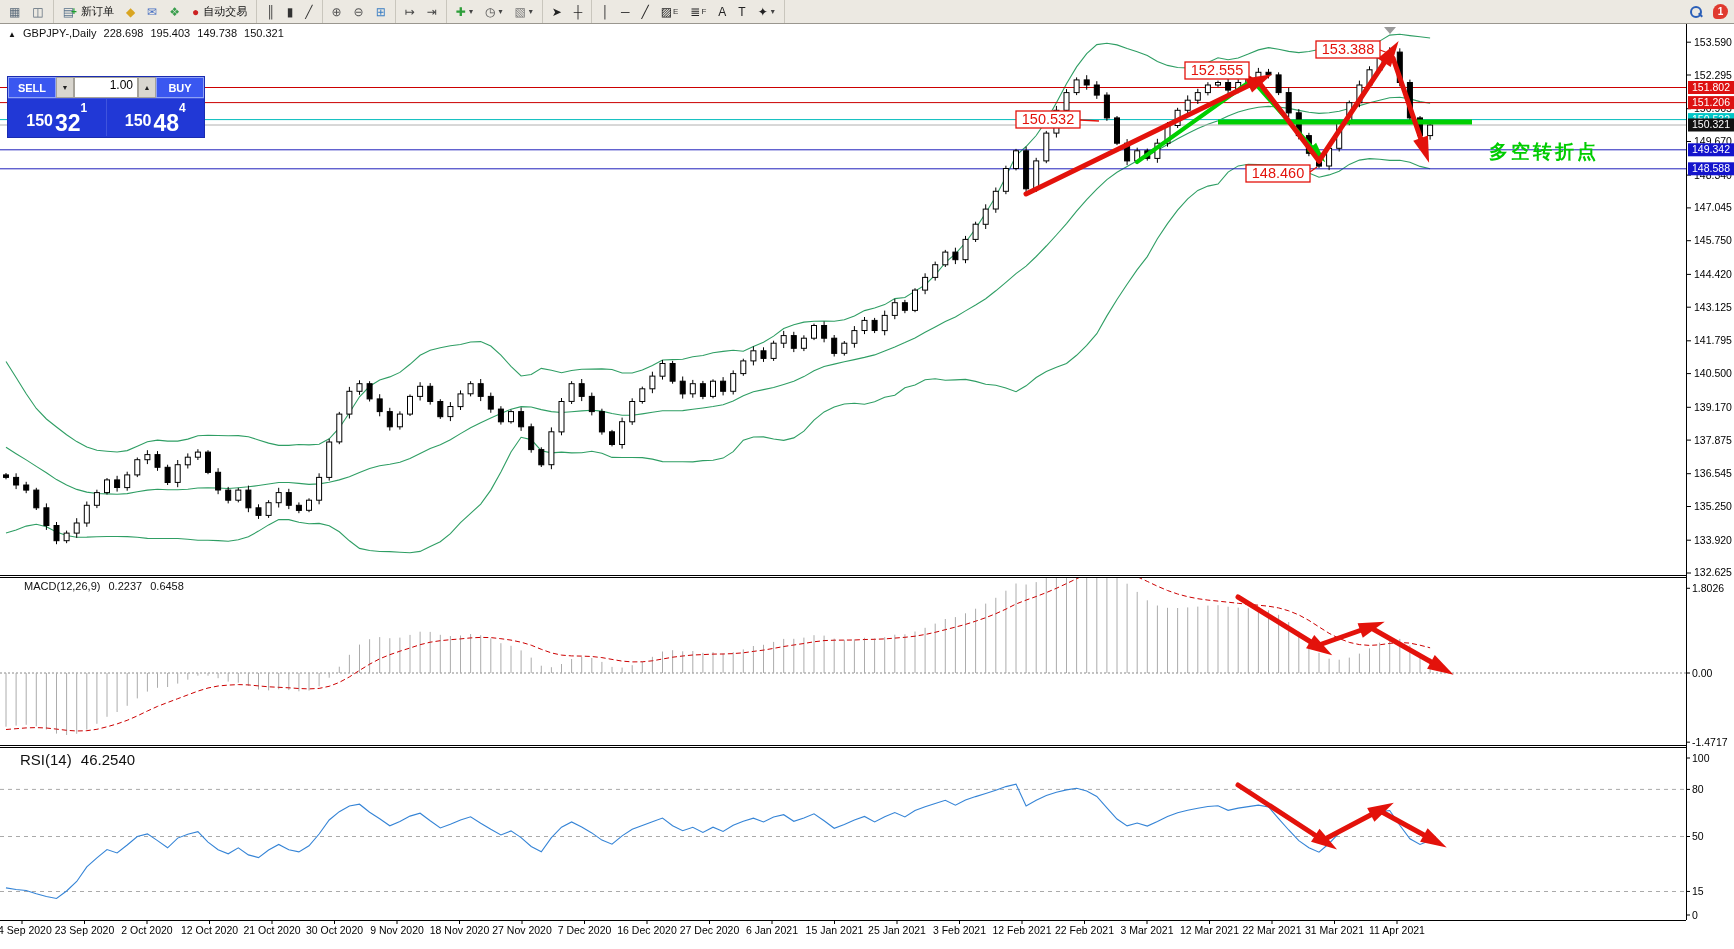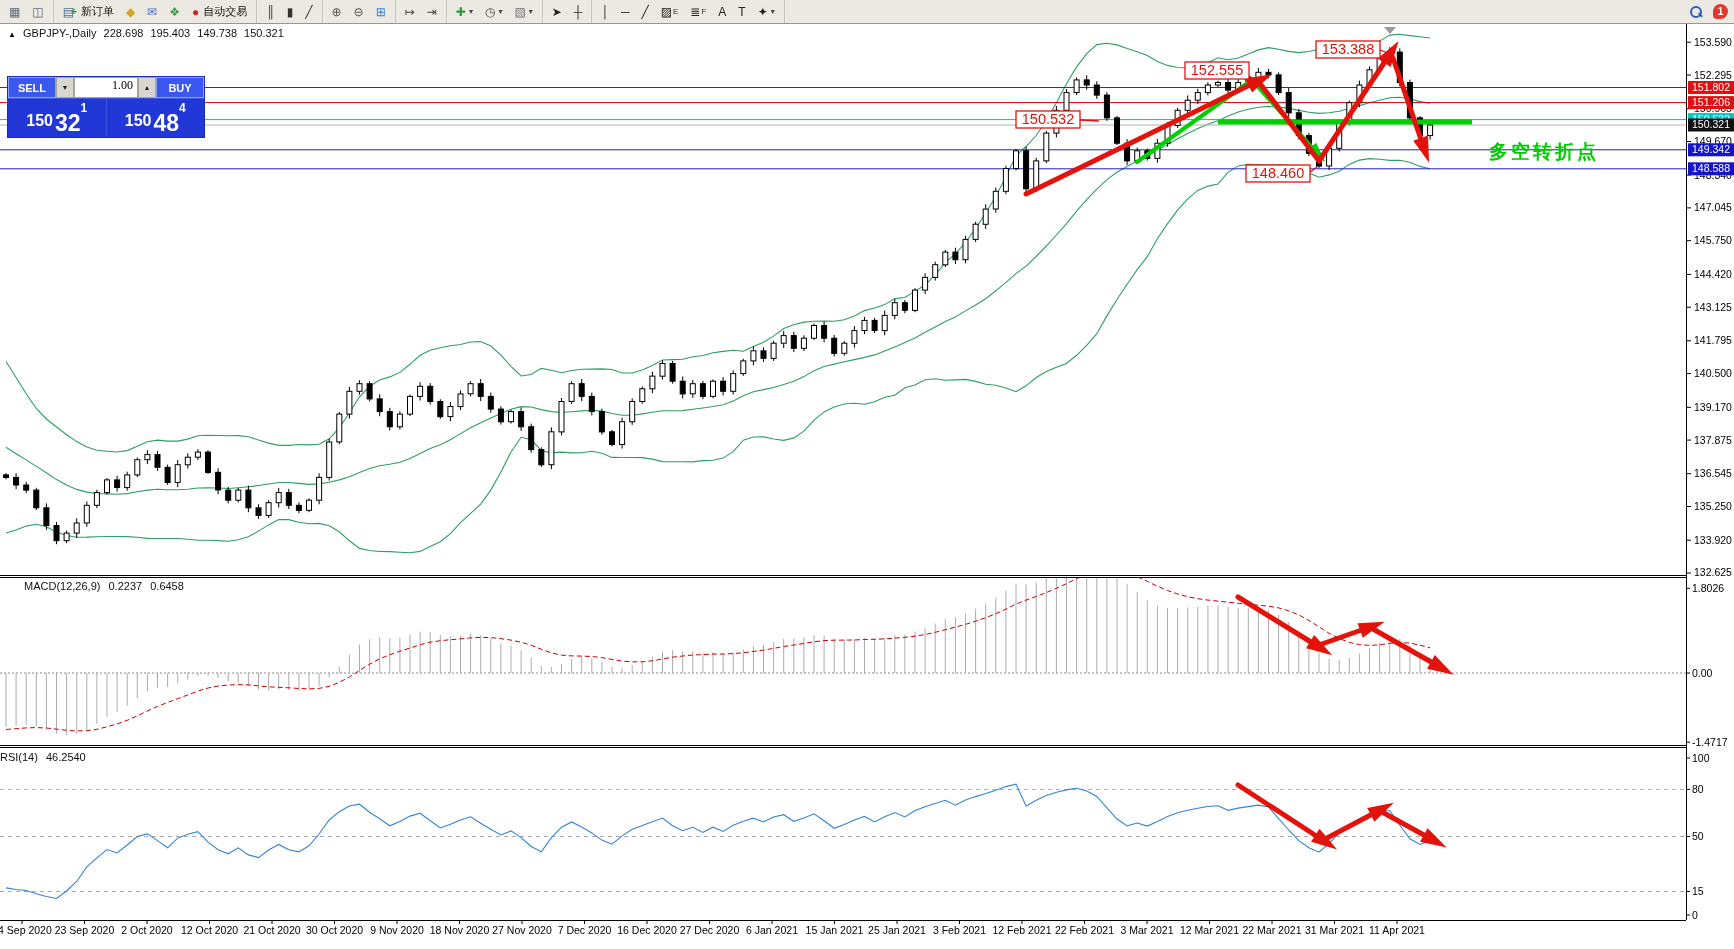--- a/index.html
+++ b/index.html
@@ -22,31 +22,31 @@
   .mag{position:relative;width:14px;height:14px;margin-right:10px;}
   .mag::before{content:"";position:absolute;left:1px;top:1px;width:8px;height:8px;border:2px solid #2b5fb8;border-radius:50%;}
   .mag::after{content:"";position:absolute;left:9px;top:9px;width:5px;height:2px;background:#2b5fb8;transform:rotate(45deg);}
   .bubble{position:relative;min-width:15px;height:15px;background:#e03a2f;border-radius:50% 50% 50% 4px;
     color:#fff;font-size:10px;font-weight:bold;display:flex;align-items:center;justify-content:center;}
   
   .overlay{position:absolute;z-index:20;}
   #symbol-title{left:8px;top:27px;font-size:11px;color:#111;}
   #symbol-title span{margin-right:4px;}
   #macd-label{left:24px;top:580px;font-size:11px;color:#111;}
-  #rsi-label{left:0;top:751px;font-size:11px;color:#111;}
+  #rsi-label{left:20px;top:751px;font-size:15px;color:#111;}
   #macd-label span,#rsi-label span{margin-right:5px;}
   
   #trade-panel{left:7px;top:40px;width:196px;height:60px;background:#2138d6;border:1px solid #1a2cb0;z-index:25;margin-top:36px;}
   #tp-row1{display:flex;height:21px;}
   .tp-btn{flex:0 0 46px;background:#3a57f0;border:1px solid #8fa2f5;color:#fff;font-size:11px;font-weight:bold;
     display:flex;align-items:center;justify-content:center;}
   .tp-spin{flex:0 0 16px;background:#d9d6cf;border:1px solid #a5a29a;color:#222;font-size:7px;
     display:flex;align-items:center;justify-content:center;}
   .tp-vol{flex:1;background:#fff;border:1px solid #a5a29a;color:#000;font-size:12px;text-align:right;
-    padding:0 4px;font-family:Liberation Serif, serif;}
+    padding:0 4px;font-family:Liberation Sans, sans-serif;}
   #tp-row2{display:flex;height:37px;border-top:1px solid #4054dd;}
   .tp-price{flex:1;display:flex;align-items:flex-end;justify-content:center;color:#fff;padding-bottom:2px;}
   .tp-price .pfx{font-size:16px;font-weight:bold;margin-right:2px;line-height:1.6;}
   .tp-price .big{font-size:23px;font-weight:bold;line-height:.85;}
   .tp-price .sup{font-size:12px;font-weight:bold;align-self:flex-start;margin-top:2px;}
   .tp-div{width:1px;background:#4054dd;}
   #status-strip{position:absolute;left:0;top:938px;width:1734px;height:11px;background:#ece9e2;border-top:1px solid #8e8e8e;z-index:5;}
   svg text{font-family:"Liberation Sans",sans-serif;}
 </style>
 </head>

